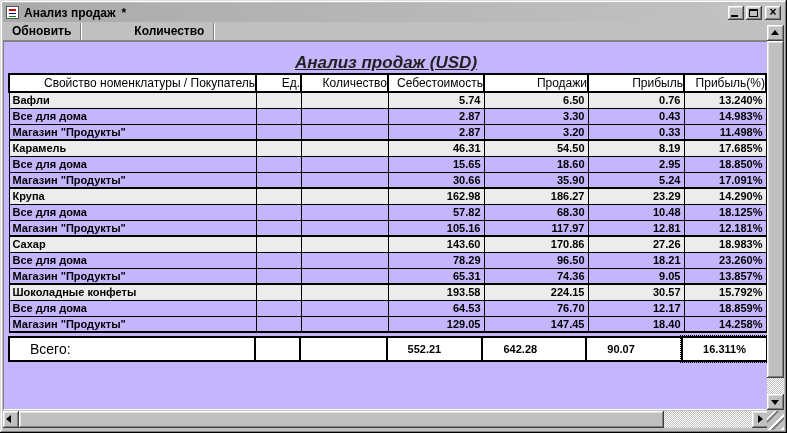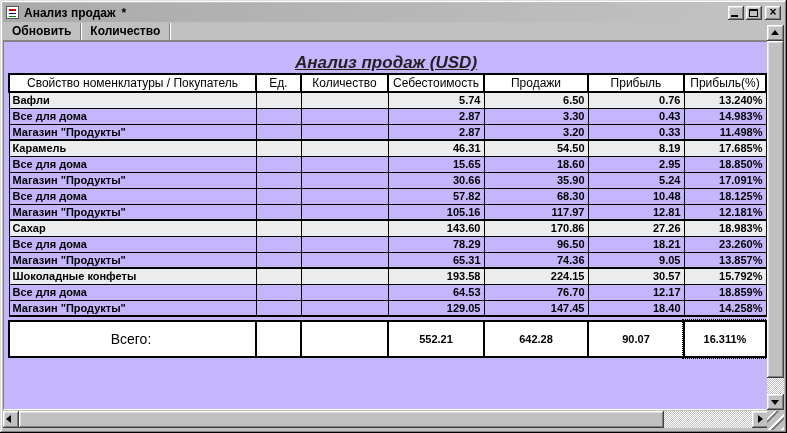--- a/index.html
+++ b/index.html
@@ -22,54 +22,54 @@
   .title-mark { font-size:12px; font-weight:bold; margin-left:6px; }
   .win-buttons { margin-left:auto; display:flex; gap:2px; }
   .win-btn {
     width:16px; height:14px; background:#c0c0c0; position:relative; cursor:default;
     box-shadow: inset -1px -1px 0 #404040, inset 1px 1px 0 #fff, inset -2px -2px 0 #808080, inset 2px 2px 0 #dfdfdf;
   }
   .glyph-min { position:absolute; left:3px; bottom:3px; width:7px; height:2px; background:#000; }
   .glyph-max { position:absolute; left:3px; top:3px; width:9px; height:8px; border:1px solid #000; border-top-width:2px; }
   .glyph-close { position:absolute; left:0; top:0; width:16px; height:13px; font-size:12px; font-weight:bold; text-align:center; line-height:13px; }
   
-  .toolbar { position:absolute; left:3px; top:23px; right:20px; height:18px; display:flex; background:#c0c0c0; border-bottom:1px solid #868686; }
+  .toolbar { position:absolute; left:3px; top:23px; right:20px; height:18px; display:flex; background:#c0c0c0; border-bottom:1px solid #868686;gap:44px; }
   .tb-btn {
     padding:0 9px; font-size:12px; font-weight:bold; line-height:17px; color:#000; cursor:default;
     border-right:1px solid #808080; box-shadow:1px 0 0 #fff;
   }
   
   .content {
     position:absolute; left:3px; top:41px; width:766px; height:369px;
     background:#c4b5fd; border:1px solid; border-color:#808080 #fff #fff #808080;
     overflow:hidden;
   }
   .rpt-title { margin-top:11px; text-align:center; font-size:17px; font-weight:bold; font-style:italic; text-decoration:underline; color:#222; }
   .rpt-period { margin:10px 0 1px 4px; font-size:11px; color:#333; }
   .rpt-filters { margin:1px 4px 2px 4px; font-size:11px; line-height:13px; color:#000; width:757px; }
   
   table { border-collapse:collapse; margin-left:4px; table-layout:fixed; }
   col.c1{width:247px;} col.c2{width:45px;} col.c3{width:87px;} col.c4{width:96px;} col.c5{width:104px;} col.c6{width:96px;} col.c7{width:82px;}
   .main-table { border:1px solid #000; }
   .main-table thead td {
-    border:2px solid #000; height:18px; font-size:12px; text-align:center;
+    border:2px solid #000; height:18px; font-size:12px; text-align:right;
     white-space:nowrap; overflow:hidden; background:#fff; font-weight:normal;
   }
   .main-table tbody td {
     border:1px solid #000; height:16px; font-size:11px; font-weight:bold;
     white-space:nowrap; overflow:hidden; padding:0 3px;
   }
   .main-table tbody tr.group td { background:#ececec; border-top-width:2px; }
   .main-table tbody tr:last-child td { border-bottom-width:2px; }
   td.num { text-align:right; }
   
   .total-table { margin-top:3px; }
   .total-table td {
-    border:2px solid #000; height:36px; font-size:11px; font-weight:bold;
-    white-space:nowrap; overflow:hidden; padding:0 4px; text-align:center; background:#fff;
+    border:2px solid #000; height:24px; font-size:11px; font-weight:bold;
+    white-space:nowrap; overflow:hidden; padding:0 20px; text-align:left; background:#fff;
   }
   .total-table td.lbl { font-size:14px; font-weight:normal; padding-right:7px; }
   .total-table td.sel { outline:1px dotted #000; outline-offset:1px; }
   
   .dither {
     background-color:#c0c0c0;
     background-image:linear-gradient(45deg,#fff 25%,transparent 25%,transparent 75%,#fff 75%),
                      linear-gradient(45deg,#fff 25%,transparent 25%,transparent 75%,#fff 75%);
     background-size:2px 2px; background-position:0 0,1px 1px;
   }
@@ -193,20 +193,29 @@
       </tr>
           <tr>
         <td>Магазин "Продукты"</td>
         <td></td>
         <td></td>
         <td class="num">30.66</td>
         <td class="num">35.90</td>
         <td class="num">5.24</td>
         <td class="num">17.091%</td>
       </tr>
+          <tr class="group">
+        <td>Крупа</td>
+        <td></td>
+        <td></td>
+        <td class="num">162.98</td>
+        <td class="num">186.27</td>
+        <td class="num">23.29</td>
+        <td class="num">14.290%</td>
+      </tr>
           <tr>
         <td>Все для дома</td>
         <td></td>
         <td></td>
         <td class="num">57.82</td>
         <td class="num">68.30</td>
         <td class="num">10.48</td>
         <td class="num">18.125%</td>
       </tr>
           <tr>

